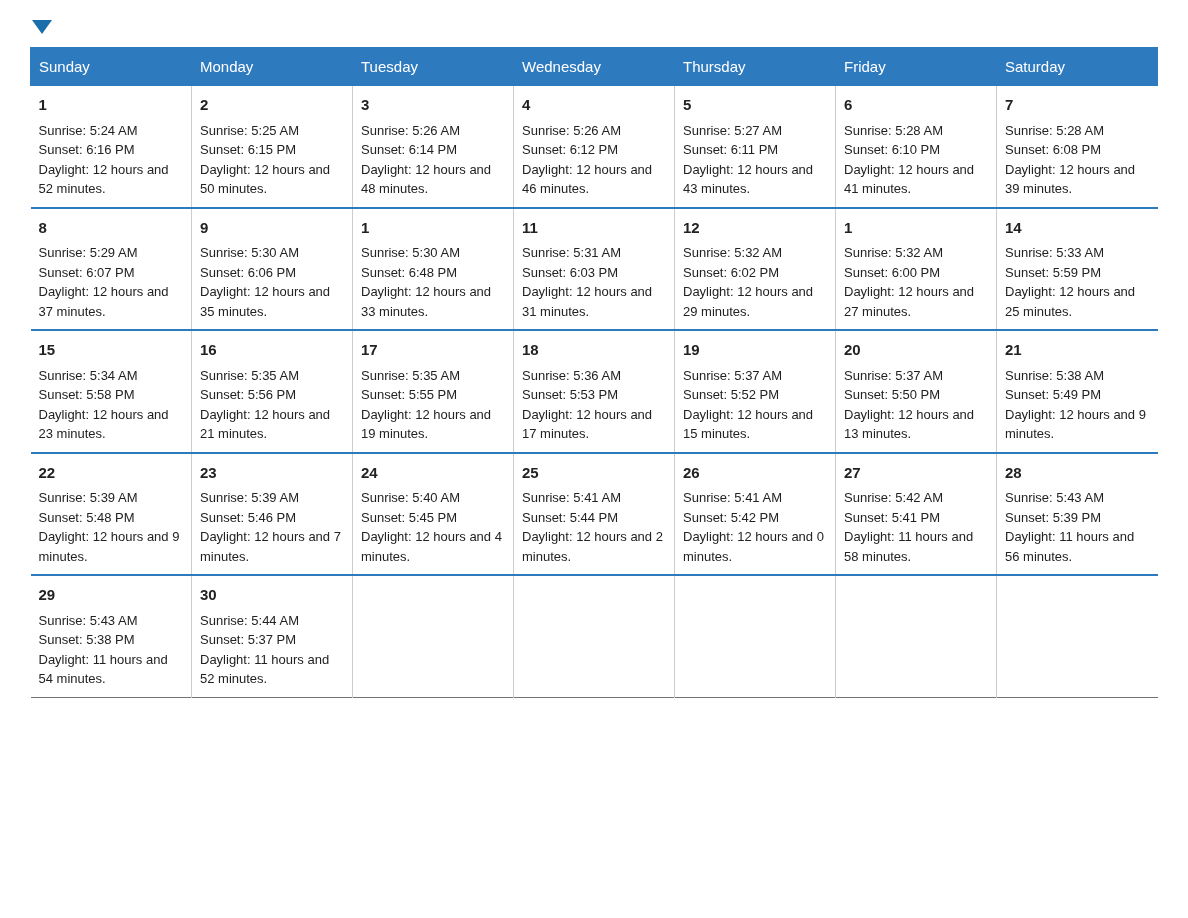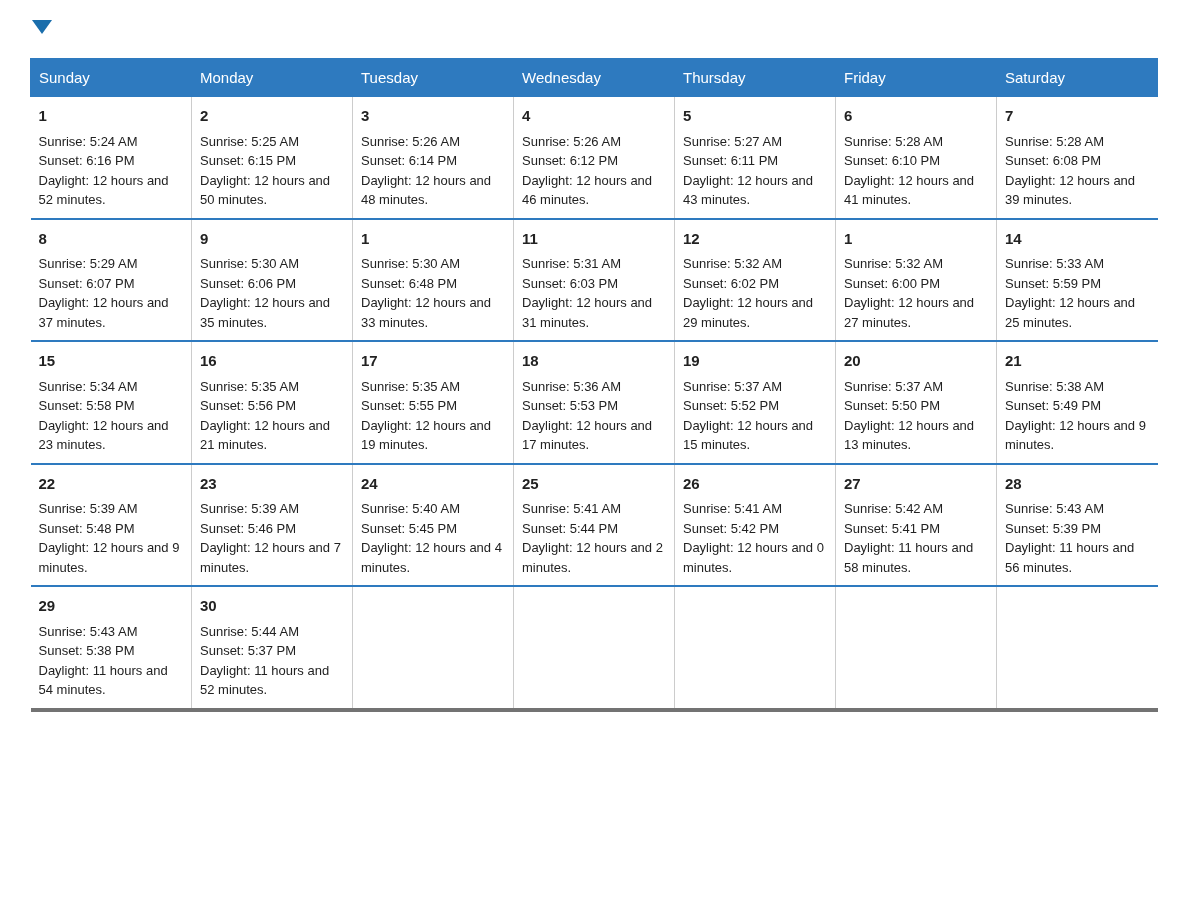--- a/index.html
+++ b/index.html
@@ -47,21 +47,21 @@
       line-height: 1.1;
     }
     .location {
       font-size: 18px;
       color: #444;
       margin-top: 4px;
     }
     table {
       width: 100%;
       border-collapse: collapse;
-      margin-top: 24px;
+      margin-top: 13px;
     }
     thead tr {
       background-color: #2e7abf;
       color: #fff;
     }
     thead th {
       padding: 10px 8px;
       font-size: 15px;
       font-weight: normal;
       text-align: left;
@@ -81,21 +81,21 @@
     tbody td:last-child {
       border-right: none;
     }
     .day-num {
       font-size: 15px;
       font-weight: bold;
       display: block;
       margin-bottom: 4px;
     }
     tbody tr:last-child {
-      border-bottom: 4px solid #737373;
+      border-bottom: 1px solid #737373;
     }
   </style>
 </head>
 <body>
 
 <div class="header">
   <div class="logo">
     <div class="logo-text">
       <span class="logo-general"></span>
       <span class="logo-arrow"></span>

